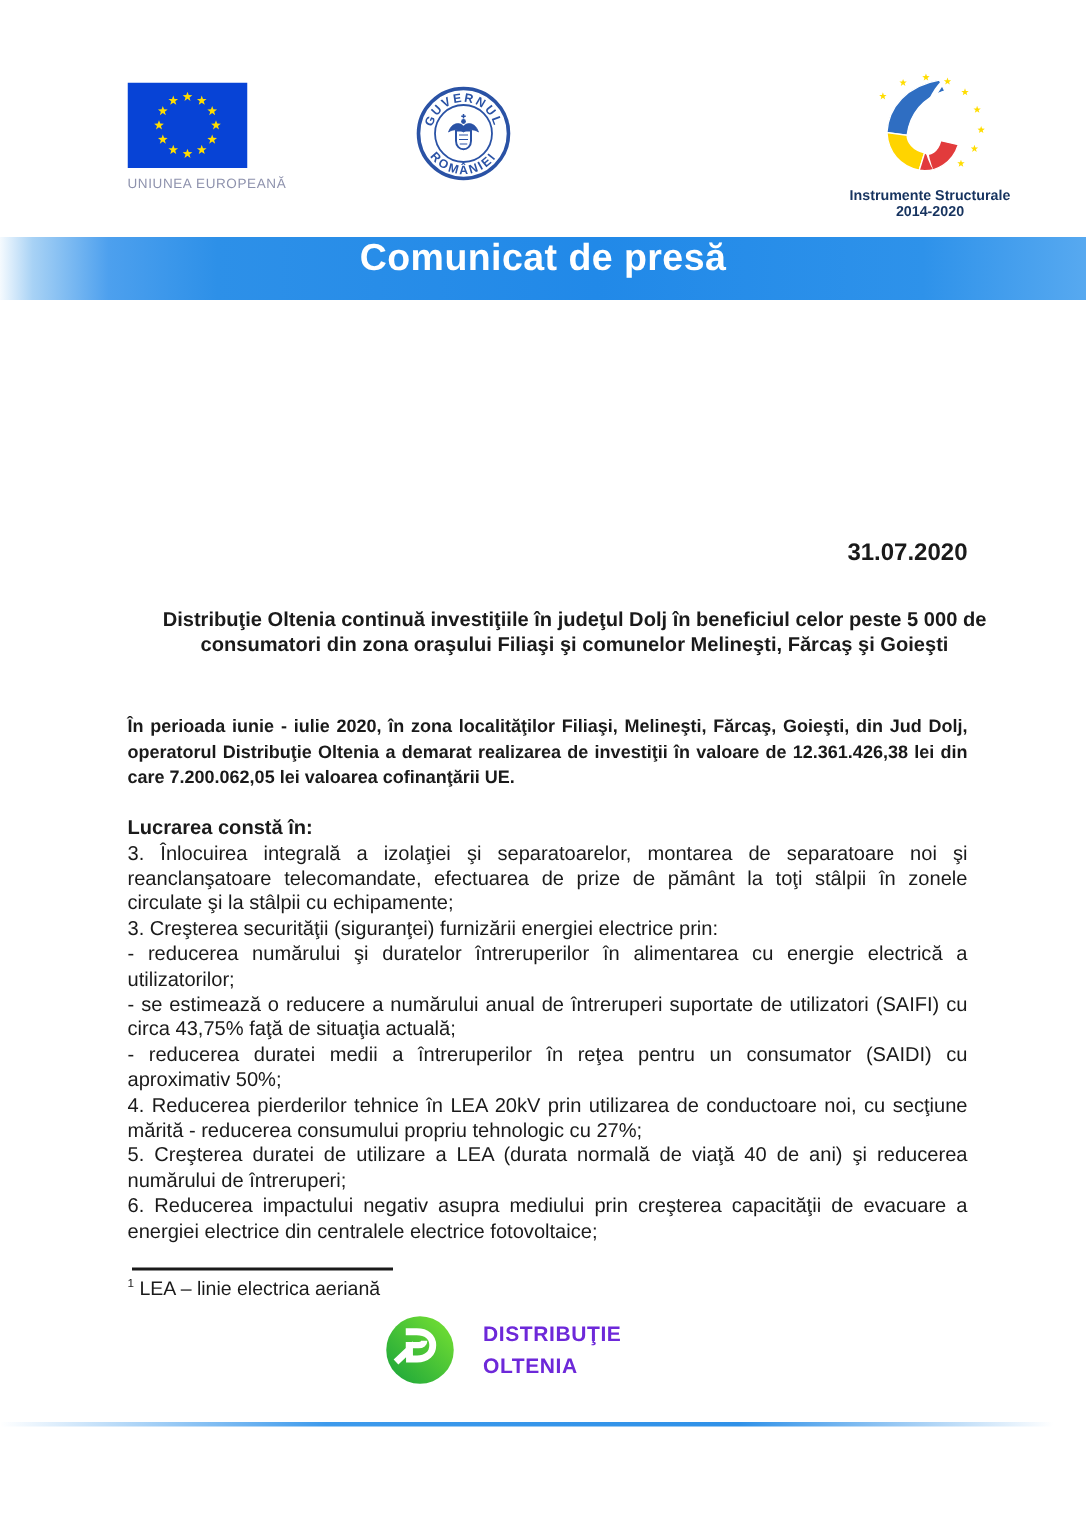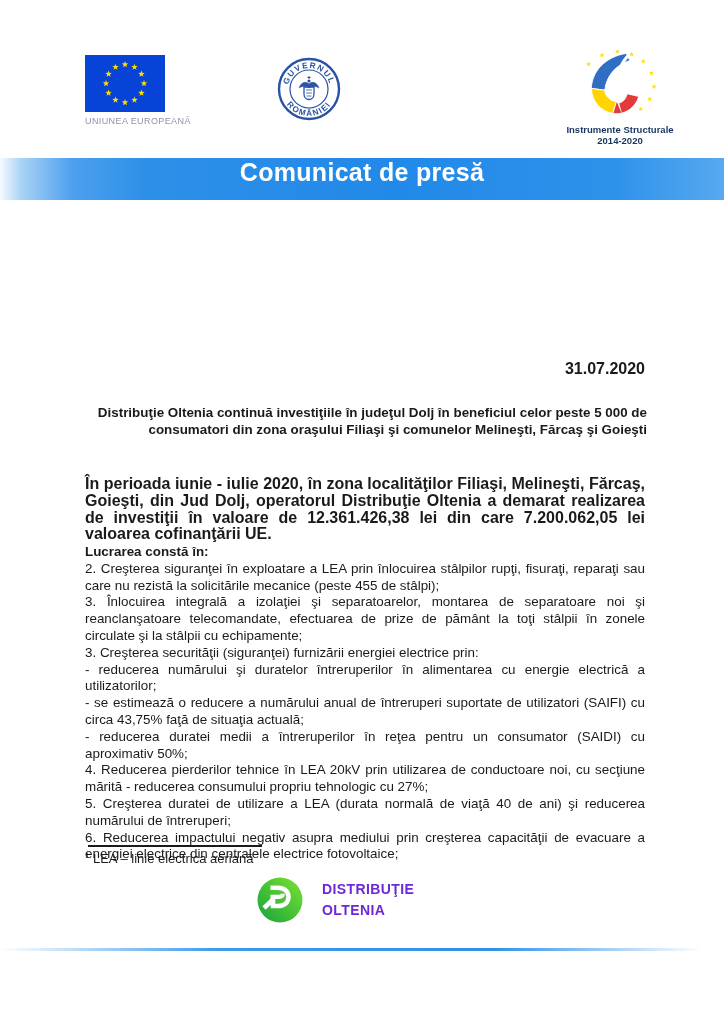--- a/index.html
+++ b/index.html
@@ -16,26 +16,26 @@
   
   .banner{
     position:absolute;left:0;top:158px;width:724px;height:42px;
     background:linear-gradient(90deg,#f5fafe 0%,#a8d2f5 3%,#4da0ee 10%,#2d90e8 20%,#2189e8 55%,#2e92ea 85%,#57a9f0 100%);
     display:flex;align-items:flex-start;justify-content:center;
   }
   .banner span{color:#fff;font-weight:bold;font-size:25px;letter-spacing:.3px;}
   
   .date{position:absolute;top:360px;right:79px;font-weight:bold;font-size:16px;}
   .doc-title{
-    position:absolute;left:87px;top:404px;width:560px;margin:0;
-    font-size:13.4px;line-height:17px;font-weight:bold;text-align:right;
+    position:absolute;left:103px;top:404px;width:560px;margin:0;
+    font-size:13.4px;line-height:17px;font-weight:bold;text-align:center;
   }
   .intro{
     position:absolute;left:85px;top:476px;width:560px;margin:0;
-    font-size:16px;line-height:16.8px;font-weight:bold;text-align:justify;
+    font-size:12px;line-height:16.8px;font-weight:bold;text-align:justify;
   }
   .body-text{position:absolute;left:85px;top:544px;width:560px;font-size:13.4px;line-height:16.8px;text-align:justify;}
   .body-text p{margin:0;}
   .body-text .works-heading{font-weight:bold;}
   sup{font-size:60%;vertical-align:super;line-height:0;}
   
   .footnote-rule{position:absolute;left:88px;top:845px;width:174px;border-top:2px solid #1a1a1a;}
   .footnote{position:absolute;left:85px;top:851px;margin:0;font-size:13px;}
   
   .brand{position:absolute;left:257px;top:877px;height:46px;display:flex;align-items:center;gap:19px;}
@@ -132,21 +132,20 @@
   </div>
 
   <div class="date">31.07.2020</div>
 
   <h1 class="doc-title">Distribuţie Oltenia continuă investiţiile în judeţul Dolj în beneficiul celor peste 5 000 de consumatori din zona oraşului Filiaşi şi comunelor Melineşti, Fărcaş şi Goieşti</h1>
 
   <p class="intro">În perioada iunie - iulie 2020, în zona localităţilor Filiaşi, Melineşti, Fărcaş, Goieşti, din Jud Dolj, operatorul Distribuţie Oltenia a demarat realizarea de investiţii în valoare de 12.361.426,38 lei din care 7.200.062,05 lei valoarea cofinanţării UE.</p>
 
   <div class="body-text">
     <p class="works-heading">Lucrarea constă în:</p>
-    <p>2. Creşterea siguranţei în exploatare a LEA prin înlocuirea stâlpilor rupţi, fisuraţi, reparaţi sau care nu rezistă la solicitările mecanice (peste 455 de stâlpi);</p>
     <p>3. Înlocuirea integrală a izolaţiei şi separatoarelor, montarea de separatoare noi şi reanclanşatoare telecomandate, efectuarea de prize de pământ la toţi stâlpii în zonele circulate şi la stâlpii cu echipamente;</p>
     <p>3. Creşterea securităţii (siguranţei) furnizării energiei electrice prin:</p>
     <p>- reducerea numărului şi duratelor întreruperilor în alimentarea cu energie electrică a utilizatorilor;</p>
     <p>- se estimează o reducere a numărului anual de întreruperi suportate de utilizatori (SAIFI) cu circa 43,75% faţă de situaţia actuală;</p>
     <p>- reducerea duratei medii a întreruperilor în reţea pentru un consumator (SAIDI) cu aproximativ 50%;</p>
     <p>4. Reducerea pierderilor tehnice în LEA 20kV prin utilizarea de conductoare noi, cu secţiune mărită - reducerea consumului propriu tehnologic cu 27%;</p>
     <p>5. Creşterea duratei de utilizare a LEA (durata normală de viaţă 40 de ani) şi reducerea numărului de întreruperi;</p>
     <p>6. Reducerea impactului negativ asupra mediului prin creşterea capacităţii de evacuare a energiei electrice din centralele electrice fotovoltaice;</p>
   </div>
 

